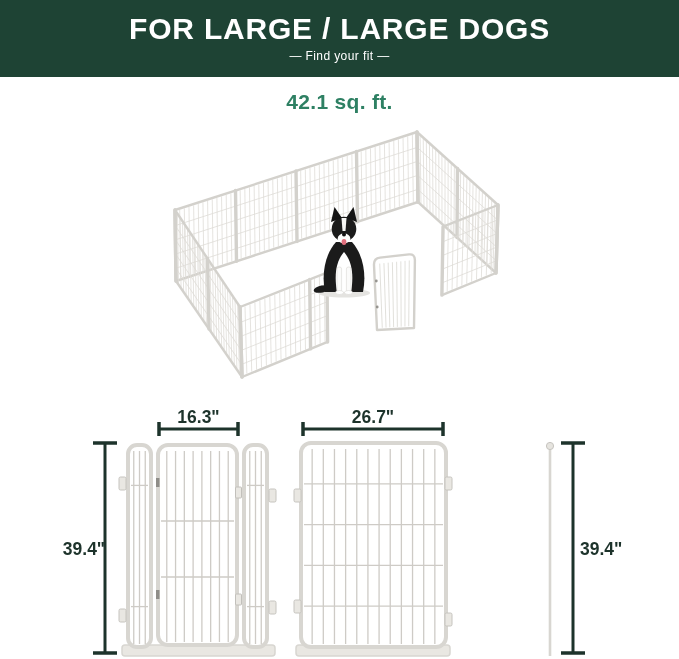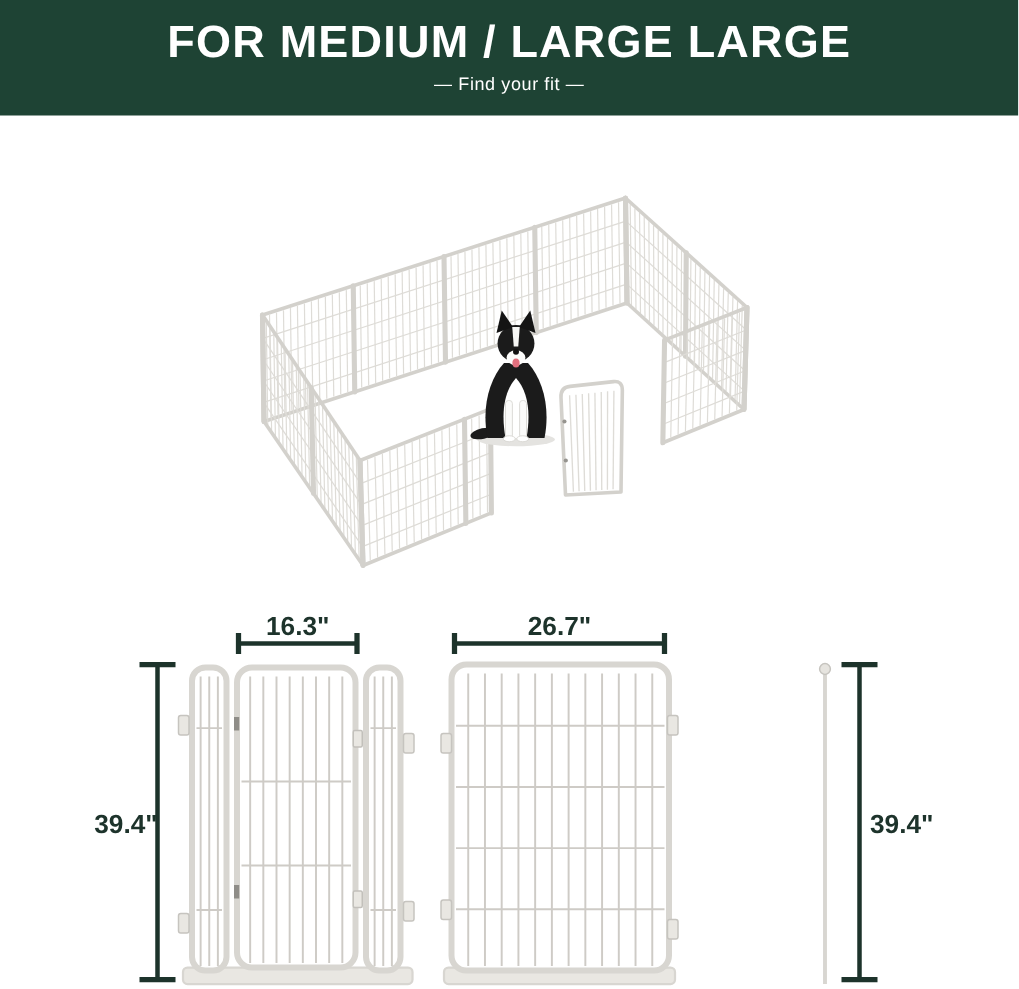--- a/index.html
+++ b/index.html
@@ -14,24 +14,25 @@
   #pen{position:absolute;top:115px;left:0;}
   #diagrams{position:absolute;top:397px;left:0;}
   text.dim{font-family:"Liberation Sans",sans-serif;font-size:17.5px;font-weight:bold;fill:var(--dim-fg,#1d332b);}
 </style>
 </head>
 <body>
 
 <div class="stage">
 
   <header class="banner">
-    <h1>FOR MEDIUM / LARGE LARGE</h1>
+    <h1>FOR LARGE / LARGE DOGS</h1>
     <div class="subtitle">—  Find your fit  —</div>
   </header>
 
+  <div class="area-label">42.1 sq. ft.</div>
 
   <svg id="pen" width="679" height="290" viewBox="0 0 679 290">
     <g id="wall-back">
         <line x1="179.67384615384617" y1="94.91961538461538" x2="180.63384615384615" y2="163.06115384615384" stroke="#dedcd7" stroke-width="0.8" stroke-linecap="butt"></line>
         <line x1="184.32769230769233" y1="93.41923076923077" x2="185.2876923076923" y2="161.5423076923077" stroke="#dedcd7" stroke-width="0.8" stroke-linecap="butt"></line>
         <line x1="188.98153846153846" y1="91.91884615384615" x2="189.94153846153844" y2="160.0234615384615" stroke="#dedcd7" stroke-width="0.8" stroke-linecap="butt"></line>
         <line x1="193.63538461538462" y1="90.41846153846154" x2="194.5953846153846" y2="158.5046153846154" stroke="#dedcd7" stroke-width="0.8" stroke-linecap="butt"></line>
         <line x1="198.28923076923078" y1="88.91807692307692" x2="199.24923076923076" y2="156.98576923076922" stroke="#dedcd7" stroke-width="0.8" stroke-linecap="butt"></line>
         <line x1="202.94307692307694" y1="87.4176923076923" x2="203.90307692307692" y2="155.46692307692308" stroke="#dedcd7" stroke-width="0.8" stroke-linecap="butt"></line>
         <line x1="207.59692307692308" y1="85.91730769230769" x2="208.55692307692306" y2="153.94807692307694" stroke="#dedcd7" stroke-width="0.8" stroke-linecap="butt"></line>

